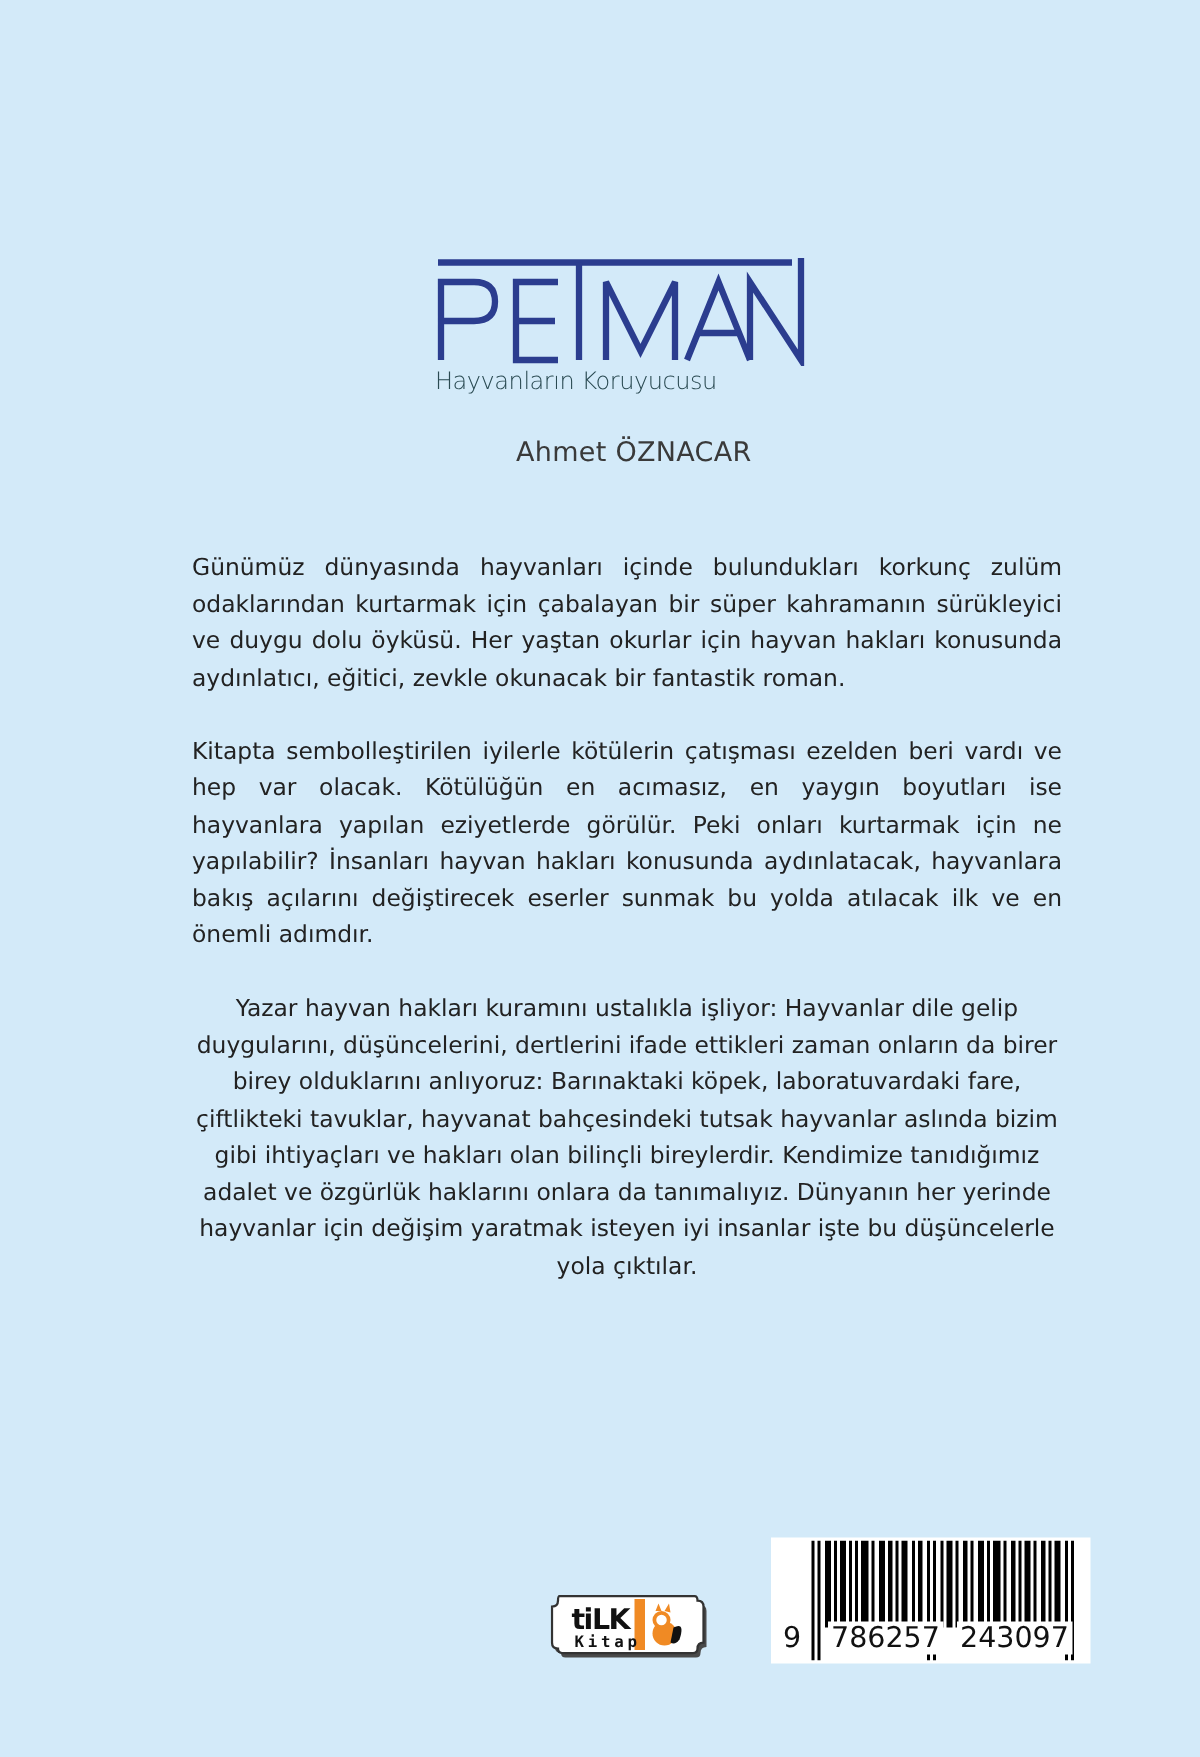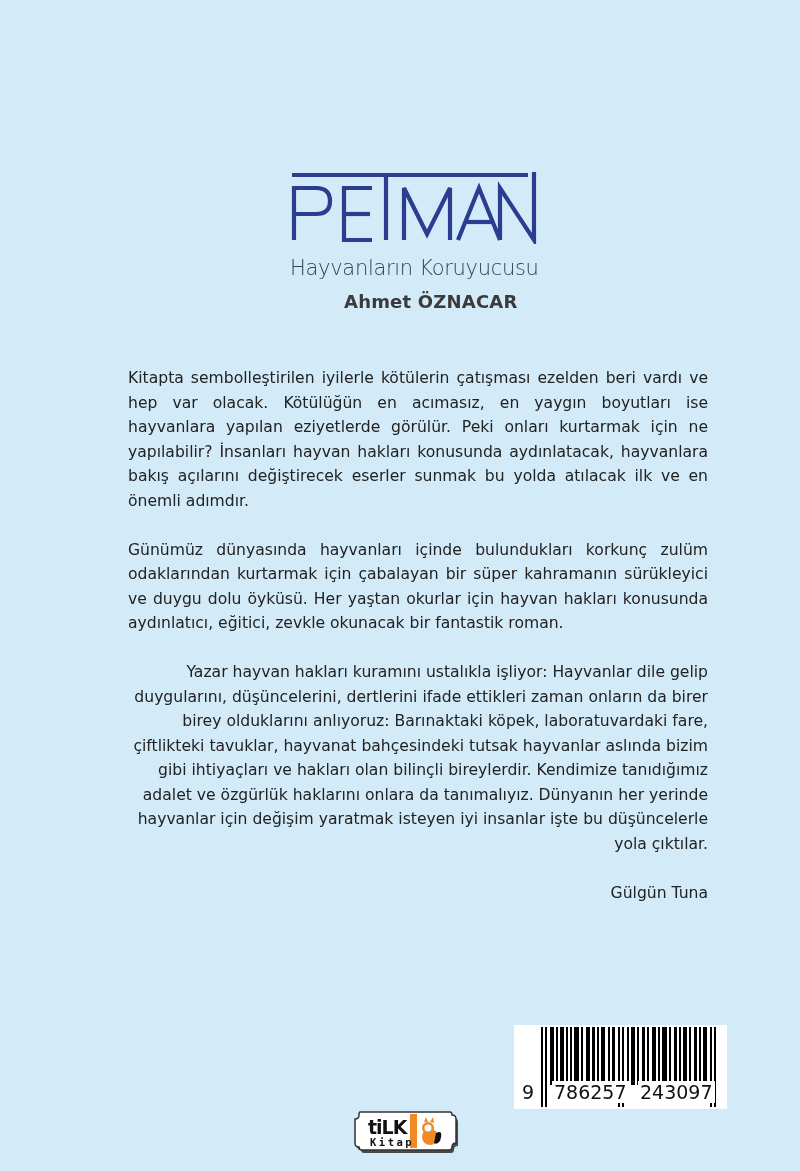--- a/index.html
+++ b/index.html
@@ -8,39 +8,39 @@
     background: #d3eaf9;
     position: relative;
     overflow: hidden;
     font-family: "DejaVu Sans", sans-serif;
   }
   .title-block { position: absolute; left: 0; top: 0; width: 800px; }
   .title-svg { position: absolute; left: 286px; top: 168px; }
   .subtitle {
     position: absolute; left: 290px; top: 244px; width: 260px;
     font-family: "DejaVu Sans", sans-serif;
-    font-size: 21px; color: #2a4a52; letter-spacing: -0.3px;
-    font-weight: 300; white-space: nowrap; margin-top: 12px;
+    font-size: 16px; color: #2a4a52; letter-spacing: -0.3px;
+    font-weight: 300; white-space: nowrap;
   }
   .author {
     position: absolute; left: 344px; top: 291px; width: 200px;
     font-family: "DejaVu Sans", sans-serif;
     font-size: 18px; color: #3a3a3a; letter-spacing: 0.2px;
-    white-space: nowrap; font-weight: 700;
+    white-space: nowrap; font-weight: 400;
   }
   .blurb {
     position: absolute; left: 128px; top: 366px; width: 580px;
     font-family: "DejaVu Sans", sans-serif;
     font-size: 15.6px; line-height: 24.5px; color: #222222;
   }
   .blurb p { margin: 0 0 24.5px 0; text-align: justify; }
-  .blurb p.last { text-align: right; }
+  .blurb p.last { text-align: center; }
   .sig { margin-top: 0; }
   .logo {
-    position: absolute; left: 354px; top: 1061px; width: 106px; height: 46px; margin-top: 48px;
+    position: absolute; left: 367px; top: 1061px; width: 106px; height: 46px;
   }
   .barcode {
     position: absolute; left: 514px; top: 1025px; width: 213px; height: 84px;
     background: #ffffff;
   }
   .barcode-bars { position: absolute; left: 8px; top: 2px; }
   .barcode-digits {
     position: absolute; left: 0; top: 56px; width: 213px; height: 26px;
     font-family: "DejaVu Sans", sans-serif; font-size: 19px; color: #111;
   }
@@ -68,24 +68,23 @@
       <line x1="180" y1="54" x2="206" y2="54"></line>
 
       <path d="M214 72 V20 L248 72 V4"></path>
     </g>
   </svg>
   <div class="subtitle">Hayvanların Koruyucusu</div>
   <div class="author">Ahmet ÖZNACAR</div>
 </div>
 
 <div class="blurb">
+  <p>Günümüz dünyasında hayvanları içinde bulundukları korkunç zulüm odaklarından kurtarmak için çabalayan bir süper kahramanın sürükleyici ve duygu dolu öyküsü. Her yaştan okurlar için hayvan hakları konusunda aydınlatıcı, eğitici, zevkle okunacak bir fantastik roman.</p>
   <p>Kitapta sembolleştirilen iyilerle kötülerin çatışması ezelden beri vardı ve hep var olacak. Kötülüğün en acımasız, en yaygın boyutları ise hayvanlara yapılan eziyetlerde görülür. Peki onları kurtarmak için ne yapılabilir? İnsanları hayvan hakları konusunda aydınlatacak, hayvanlara bakış açılarını değiştirecek eserler sunmak bu yolda atılacak ilk ve en önemli adımdır.</p>
-  <p>Günümüz dünyasında hayvanları içinde bulundukları korkunç zulüm odaklarından kurtarmak için çabalayan bir süper kahramanın sürükleyici ve duygu dolu öyküsü. Her yaştan okurlar için hayvan hakları konusunda aydınlatıcı, eğitici, zevkle okunacak bir fantastik roman.</p>
   <p class="last">Yazar hayvan hakları kuramını ustalıkla işliyor: Hayvanlar dile gelip duygularını, düşüncelerini, dertlerini ifade ettikleri zaman onların da birer birey olduklarını anlıyoruz: Barınaktaki köpek, laboratuvardaki fare, çiftlikteki tavuklar, hayvanat bahçesindeki tutsak hayvanlar aslında bizim gibi ihtiyaçları ve hakları olan bilinçli bireylerdir. Kendimize tanıdığımız adalet ve özgürlük haklarını onlara da tanımalıyız. Dünyanın her yerinde hayvanlar için değişim yaratmak isteyen iyi insanlar işte bu düşüncelerle yola çıktılar.</p>
-  <p class="sig last">Gülgün Tuna</p>
 </div>
 
 <div class="logo">
   <svg width="106" height="46" viewBox="0 0 106 46">
 
     <path d="M8 6 H98 Q100 6 100 9 Q104 9 104 13 V37 Q100 37 100 41 Q100 44 97 44 H10 Q7 44 7 41 Q3 41 3 37 V13 Q7 13 7 9 Q7 6 8 6 Z" fill="#4a4a4a"></path>
 
     <path d="M6 3 H96 Q98 3 98 6 Q102 6 102 10 V34 Q98 34 98 38 Q98 41 95 41 H8 Q5 41 5 38 Q1 38 1 34 V10 Q5 10 5 6 Q5 3 6 3 Z" fill="#ffffff" stroke="#333" stroke-width="1.5"></path>
 
     <rect x="56" y="5" width="7" height="34" fill="#f08a24"></rect>

